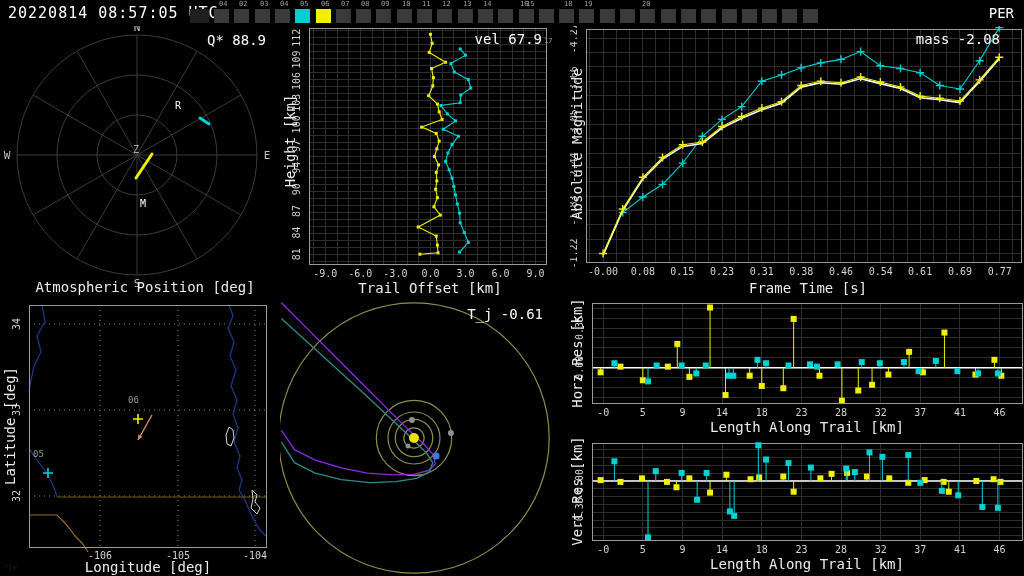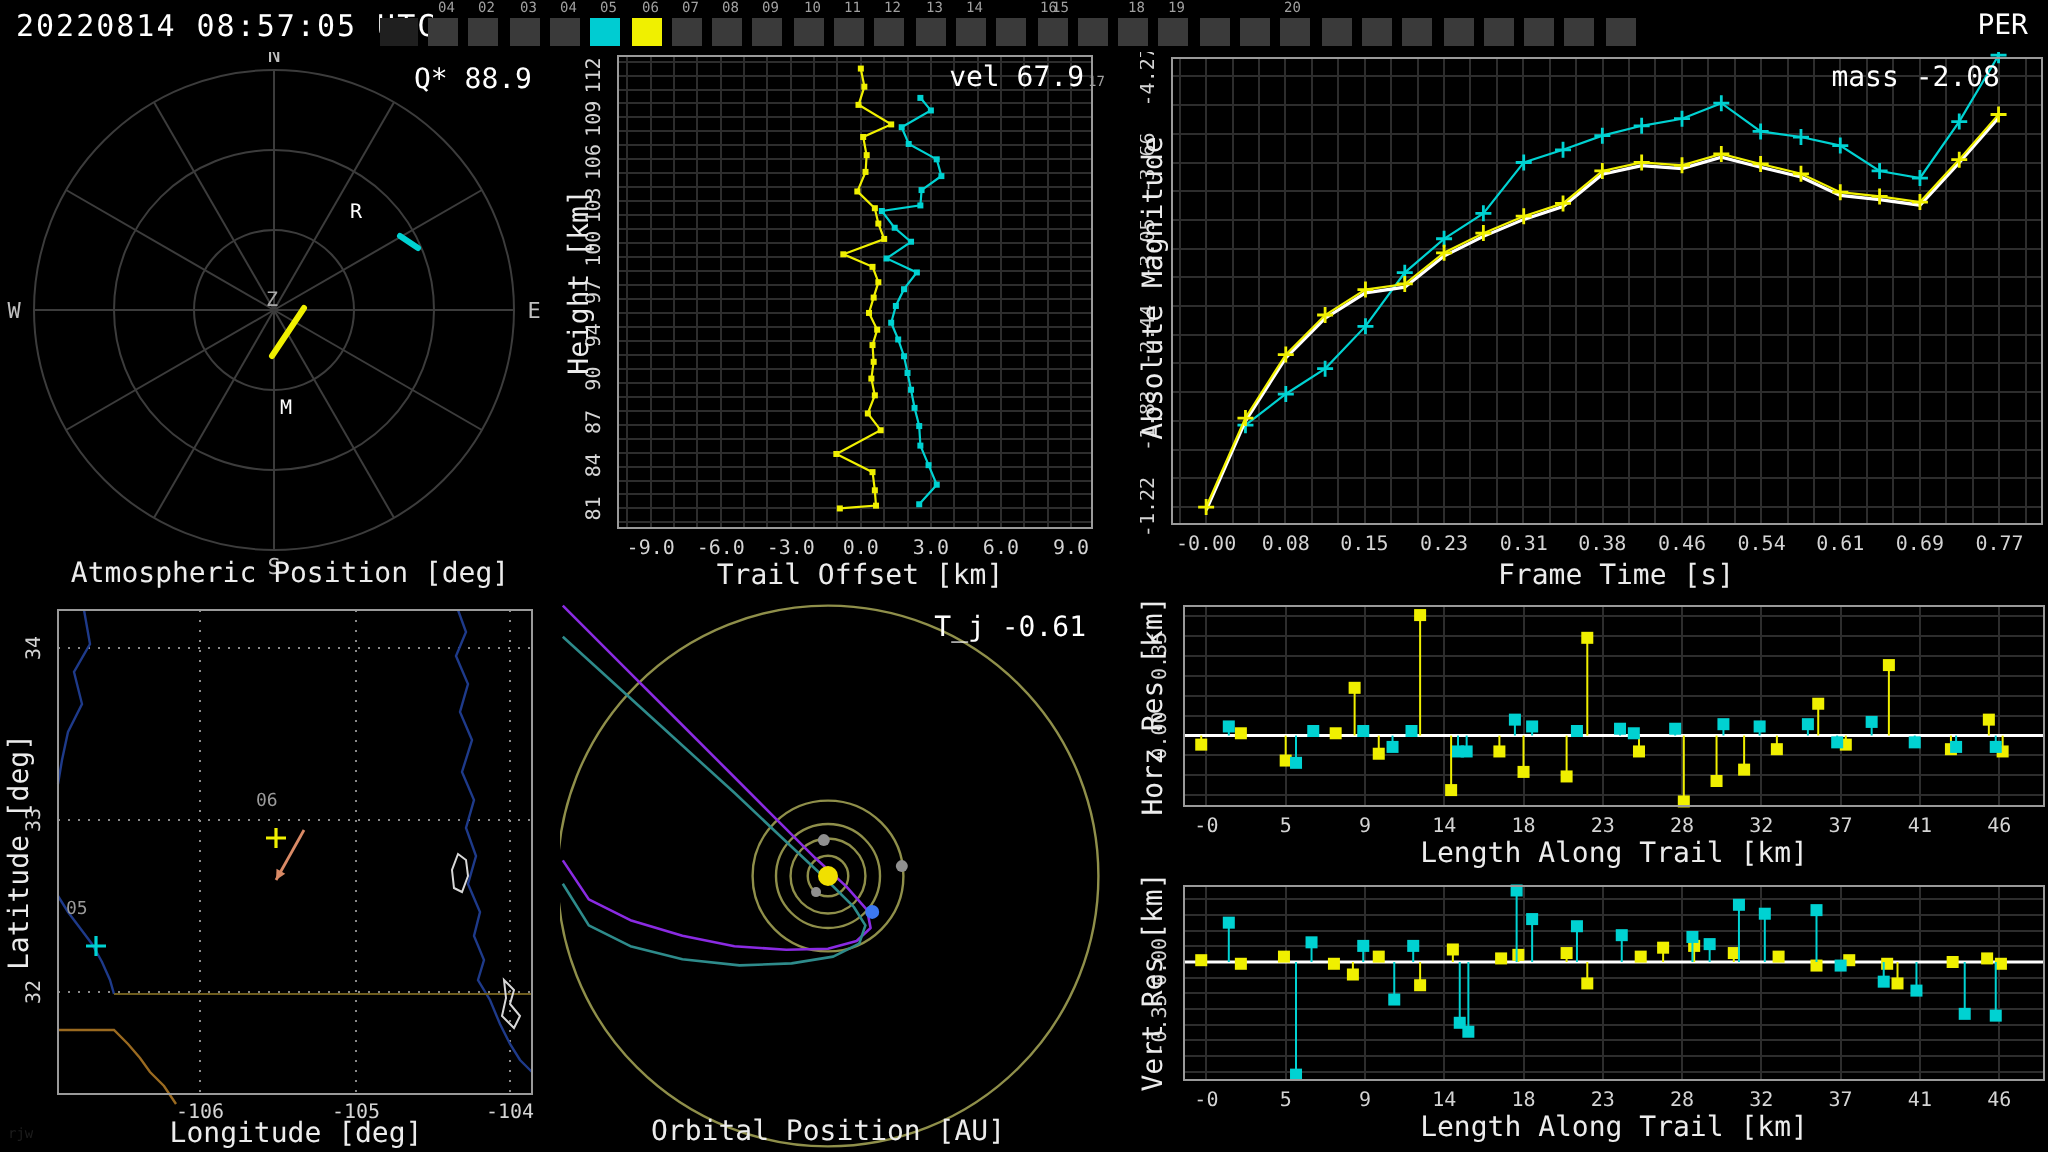--- a/index.html
+++ b/index.html
@@ -414,21 +414,20 @@
         <circle cx="134" cy="138" r="135.20000000000002" fill="none" stroke="#8f8f4a" stroke-width="1.2"></circle>
         <polyline points="1.4,2.8 30.0,31.4 58.6,60.0 84.6,86.0 108.0,109.4 127.5,128.9 143.1,143.2 153.5,154.9 155.3,164.0 148.3,170.5 134.0,174.4 113.2,174.9 87.2,173.1 61.2,167.9 35.2,160.1 14.4,149.7 1.4,130.2" fill="none" stroke="#8a2be2" stroke-width="1.3" stroke-linejoin="round"></polyline>
         <polyline points="1.4,18.4 30.0,44.4 58.6,70.4 87.2,96.4 110.6,118.5 131.4,138.0 147.0,153.6 152.7,162.7 149.6,171.8 136.6,178.3 115.8,181.7 89.8,182.7 61.2,179.6 35.2,173.1 14.4,162.7 1.4,141.9" fill="none" stroke="#2e8b8b" stroke-width="1.3" stroke-linejoin="round"></polyline>
         <circle cx="134" cy="138" r="5" fill="#f0e000"></circle>
         <circle cx="128.02" cy="146.06" r="2.5" fill="#909090"></circle>
         <circle cx="131.92" cy="120.06" r="3" fill="#909090"></circle>
         <circle cx="170.92000000000002" cy="133.06" r="3" fill="#909090"></circle>
         <circle cx="156.1" cy="155.94" r="3.5" fill="#3c78f0"></circle>
       </svg>
     <div class="corner" style="right:27px;top:6px;">T_j -0.61</div>
-    <div class="xlabel" style="left:134px;top:258px;">Orbital Position [AU]</div>
   </section>
 
   <section class="panel" style="left:570px;top:300px;width:454px;height:276px;">
     <svg id="svg-res" width="454" height="276">
         <g shape-rendering="crispEdges">
           <line x1="33.20240480961924" y1="3" x2="33.20240480961924" y2="103" stroke="#2d2d2d"></line>
           <line x1="72.84168336673346" y1="3" x2="72.84168336673346" y2="103" stroke="#2d2d2d"></line>
           <line x1="112.4809619238477" y1="3" x2="112.4809619238477" y2="103" stroke="#2d2d2d"></line>
           <line x1="152.12024048096194" y1="3" x2="152.12024048096194" y2="103" stroke="#2d2d2d"></line>
           <line x1="191.75951903807615" y1="3" x2="191.75951903807615" y2="103" stroke="#2d2d2d"></line>

